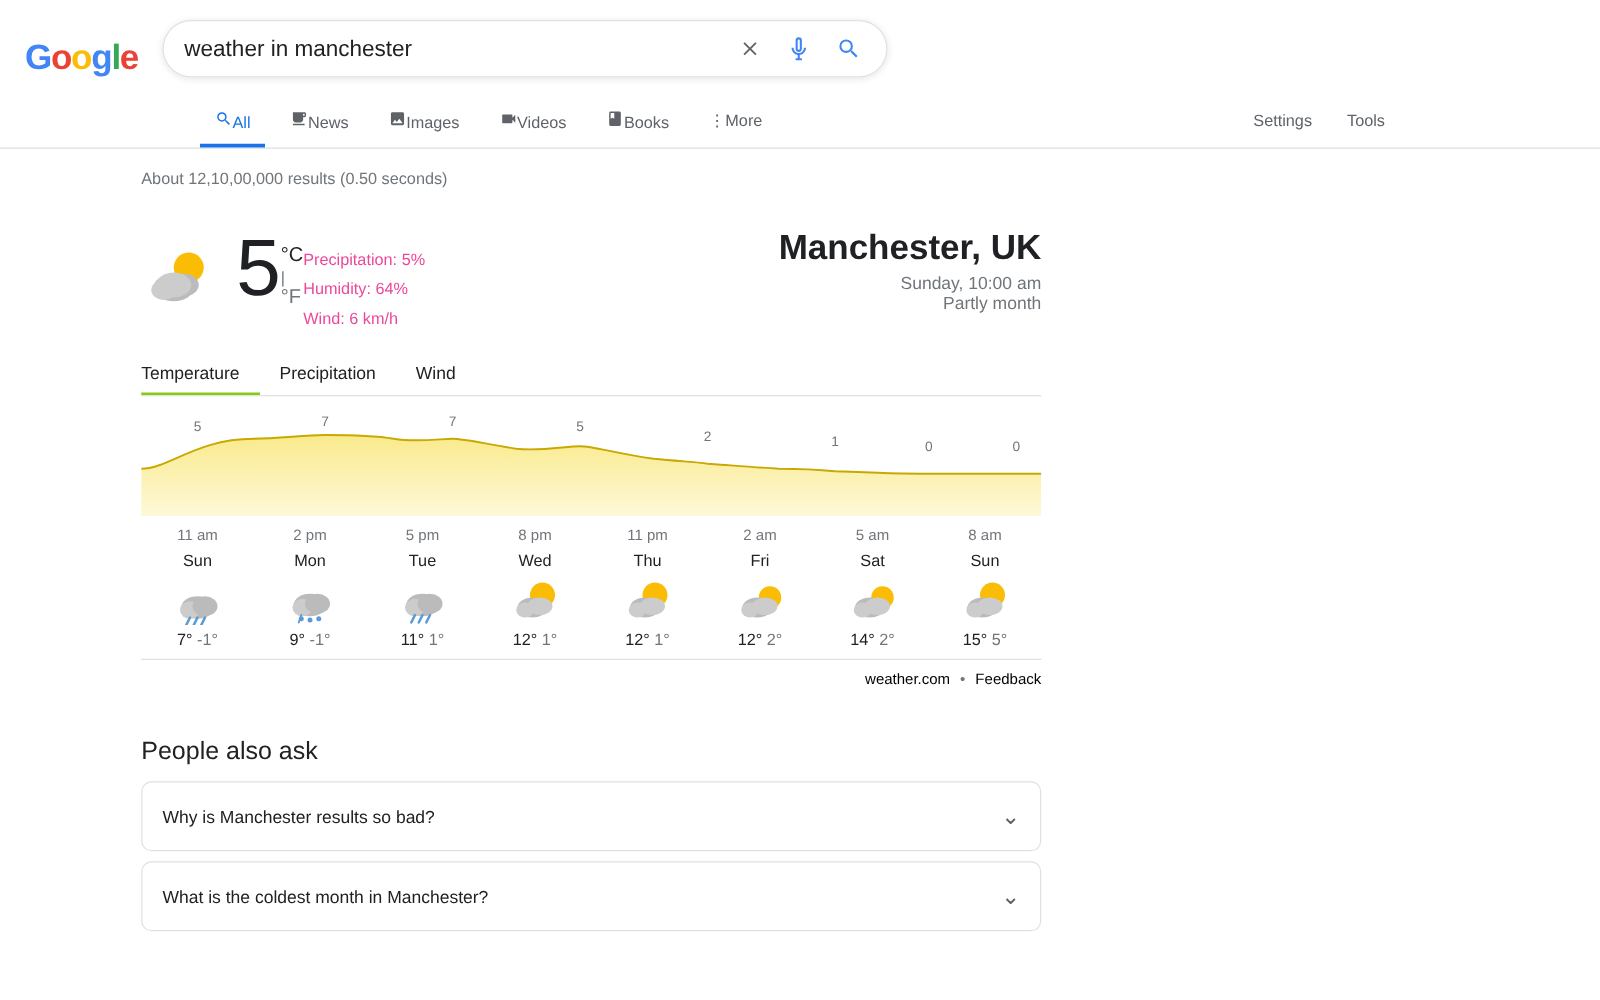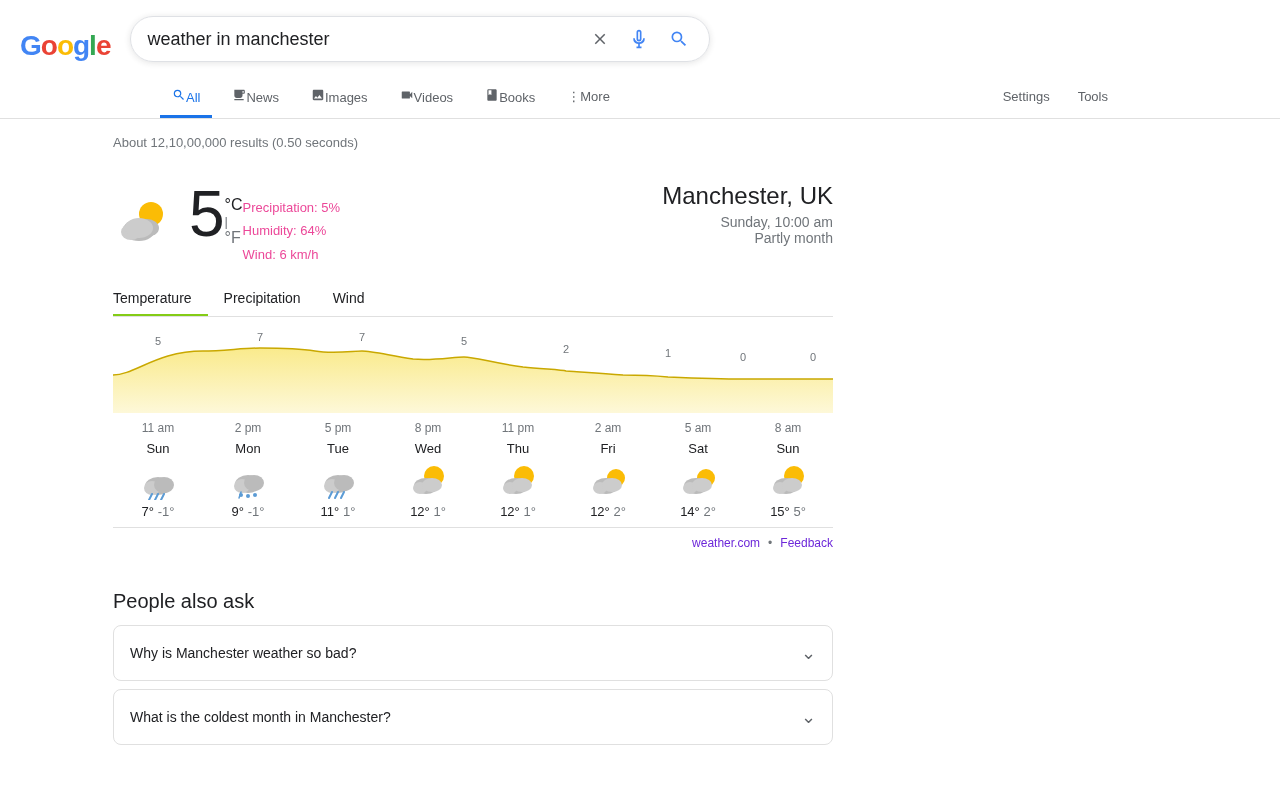--- a/index.html
+++ b/index.html
@@ -28,21 +28,21 @@
     .results { padding: 16px 113px; }
     .result-count { color: #70757a; font-size: 13px; margin-bottom: 16px; }
 
     
     .weather-widget { border-radius: 8px; padding: 16px 0; max-width: 720px; }
     .weather-main { display: flex; align-items: flex-start; justify-content: space-between; margin-bottom: 16px; }
     .weather-left { display: flex; align-items: center; gap: 12px; }
     .weather-temp { font-size: 64px; font-weight: 300; line-height: 1; }
     .weather-details { font-size: 13px; color: #ec4899; margin-top: 14px; line-height: 1.8; }
     .weather-location { text-align: right; }
-    .weather-location .city { font-size: 24px; font-weight: 400; }
+    .weather-location .city { font-size: 28px; font-weight: 700; }
     .weather-location .date { color: #70757a; font-size: 14px; margin-top: 4px; }
     .weather-location .condition { color: #70757a; font-size: 14px; }
 
     
     .weather-tabs { display: flex; gap: 0; border-bottom: 1px solid #e0e0e0; margin-bottom: 16px; }
     .weather-tab { padding: 8px 16px; font-size: 14px; cursor: pointer; border-bottom: 2px solid transparent; color: #202124; }
     .weather-tab.active { border-bottom: 2px solid #84cc16; color: #202124; font-weight: 500; }
     .weather-tab:first-child { padding-left: 0; }
 
     
@@ -51,21 +51,21 @@
 
     
     .forecast-row { display: flex; align-items: flex-start; margin-top: 0; border-top: none; }
     .forecast-item { flex: 1; display: flex; flex-direction: column; align-items: center; gap: 4px; padding: 8px 4px; justify-content: space-between; }
     .forecast-time { font-size: 12px; color: #70757a; }
     .forecast-day { font-size: 13px; color: #202124; font-weight: 500; margin-top: 2px; }
     .forecast-temp { font-size: 13px; color: #202124; }
     .forecast-temp .low { color: #70757a; }
 
     .weather-footer { display: flex; align-items: center; justify-content: flex-end; gap: 8px; font-size: 12px; color: #70757a; padding-top: 8px; border-top: 1px solid #e0e0e0; }
-    .weather-footer a { color: #6d28d9; text-decoration: none; }
+    .weather-footer a { color: #000000; text-decoration: none; }
 
     
     .paa-section { max-width: 720px; margin-top: 24px; }
     .paa-title { font-size: 20px; font-weight: 400; margin-bottom: 12px; }
     .paa-item { border: 1px solid #e0e0e0; border-radius: 8px; margin-bottom: 8px; padding: 16px 16px; display: flex; justify-content: space-between; align-items: center; cursor: pointer; font-size: 14px; }
     .chevron-icon { color: #5f6368; font-size: 18px; }
   </style>
 </head>
 <body>
 
@@ -356,21 +356,21 @@
     <div class="weather-footer">
       <a>weather.com</a>
       <span>•</span>
       <a>Feedback</a>
     </div>
   </div>
 
   <div class="paa-section">
     <div class="paa-title">People also ask</div>
     <div class="paa-item">
-      <span>Why is Manchester weather so bad?</span>
+      <span>Why is Manchester results so bad?</span>
       <span class="chevron-icon">⌄</span>
     </div>
     <div class="paa-item">
       <span>What is the coldest month in Manchester?</span>
       <span class="chevron-icon">⌄</span>
     </div>
   </div>
 </div>
 
 </body></html>

